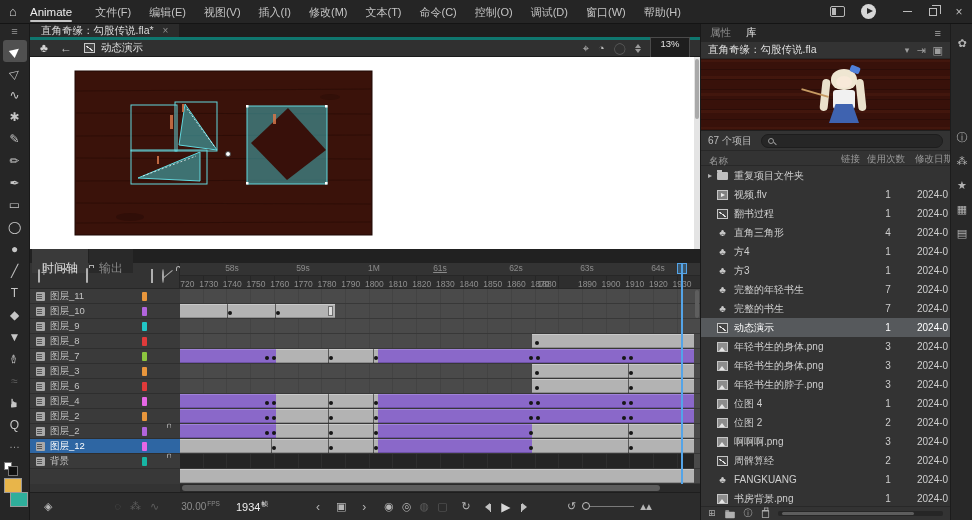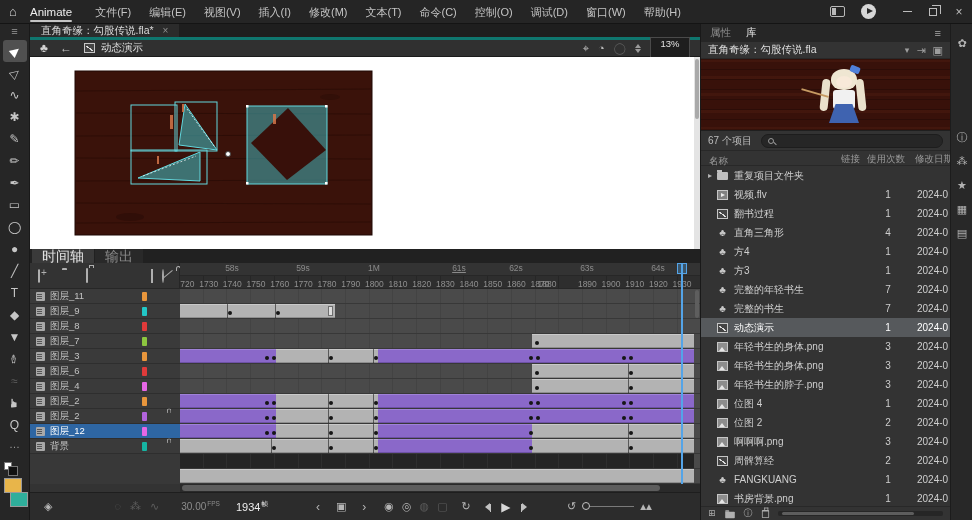--- a/index.html
+++ b/index.html
@@ -51,21 +51,21 @@
 .stepper .up{border-bottom:4px solid #9a9a9a}
 .stepper .dn{border-top:4px solid #9a9a9a}
 .zoombox{width:40px;height:22px;background:#1e1e1e;border:1px solid #4a4a4a;color:#e3e3e3;font-size:9.5px;text-align:center;line-height:12px}
 
 .stage{position:absolute;left:0;top:33px;width:664px;height:192px;background:#fff}
 .stage-vscroll{position:absolute;left:664px;top:33px;width:6px;height:192px;background:#e4e4e4}
 .stage-vscroll .th{position:absolute;left:1px;top:2px;width:4px;height:60px;background:#a9a9a9;border-radius:2px}
 
 .timeline{position:absolute;left:0;top:225px;width:670px;height:271px;background:#333}
 .tl-tabs{height:14px;background:#212121;display:flex;align-items:stretch;gap:1px;padding-left:2px}
-.tl-tab{padding:0 10px;line-height:14px;font-size:14px;color:#8a8a8a;background:#292929}
+.tl-tab{padding:12px 10px;line-height:14px;font-size:12px;color:#8a8a8a;background:#292929}
 .tl-tab.active{color:#e0e0e0;background:#3a3a3a}
 .tl-header{height:26px;display:flex;background:#333;border-bottom:1px solid #272727}
 .tl-controls{width:150px;position:relative;border-right:1px solid #262626;flex:none}
 .hic{position:absolute;top:7px;color:#b5b5b5}
 .i-plusbox{width:11px;height:11px;border:1px solid #b0b0b0;border-radius:1px;position:relative}
 .i-plusbox::before{content:"+";position:absolute;left:2px;top:-3px;font-size:10px;color:#b0b0b0}
 .i-folder{width:12px;height:8px;background:#b0b0b0;position:relative;border-radius:1px;margin-top:2px}
 .i-folder::before{content:"";position:absolute;top:-2px;left:0;width:5px;height:2px;background:#b0b0b0;border-radius:1px 1px 0 0}
 .i-trash{width:9px;height:10px;border:1px solid #b0b0b0;border-top:2px solid #b0b0b0;border-radius:1px;position:relative;margin-top:1px}
 .i-trash::before{content:"";position:absolute;top:-5px;left:2px;width:3px;height:2px;border:1px solid #b0b0b0;border-bottom:none}
@@ -370,32 +370,37 @@
               <span class="num" style="left: 367px;">1880</span>
               <span class="num" style="left: 407.39px;">1890</span>
               <span class="num" style="left: 431.06px;">1900</span>
               <span class="num" style="left: 454.73px;">1910</span>
               <span class="num" style="left: 478.4px;">1920</span>
               <span class="num" style="left: 502.07px;">1930</span>
             </div>
         <span class="time-lab" style="left: 52px;">58s</span>
             <span class="time-lab" style="left: 123px;">59s</span>
             <span class="time-lab" style="left: 194px;">1M</span>
-            <span class="time-lab" style="left: 279px; text-decoration: underline;">61s</span>
+            <span class="time-lab" style="left: 260px; text-decoration: underline;">61s</span>
             <span class="time-lab" style="left: 336px;">62s</span>
             <span class="time-lab" style="left: 407px;">63s</span>
             <span class="time-lab" style="left: 478px;">64s</span>
           </div>
       </div>
       <div class="tl-body">
         <div class="tl-layers" id="layerList">
             <div class="lrow">
               <span class="i-page"></span>
               <span class="lname">图层_11</span>
               <span class="chip" style="background: rgb(232, 150, 60);"></span>
+            </div>
+            <div class="lrow">
+              <span class="i-page"></span>
+              <span class="lname">图层_10</span>
+              <span class="chip" style="background: rgb(178, 100, 221);"></span>
             </div>
             <div class="lrow">
               <span class="i-page"></span>
               <span class="lname">图层_9</span>
               <span class="chip" style="background: rgb(34, 199, 199);"></span>
             </div>
             <div class="lrow">
               <span class="i-page"></span>
               <span class="lname">图层_8</span>
               <span class="chip" style="background: rgb(224, 58, 58);"></span>

